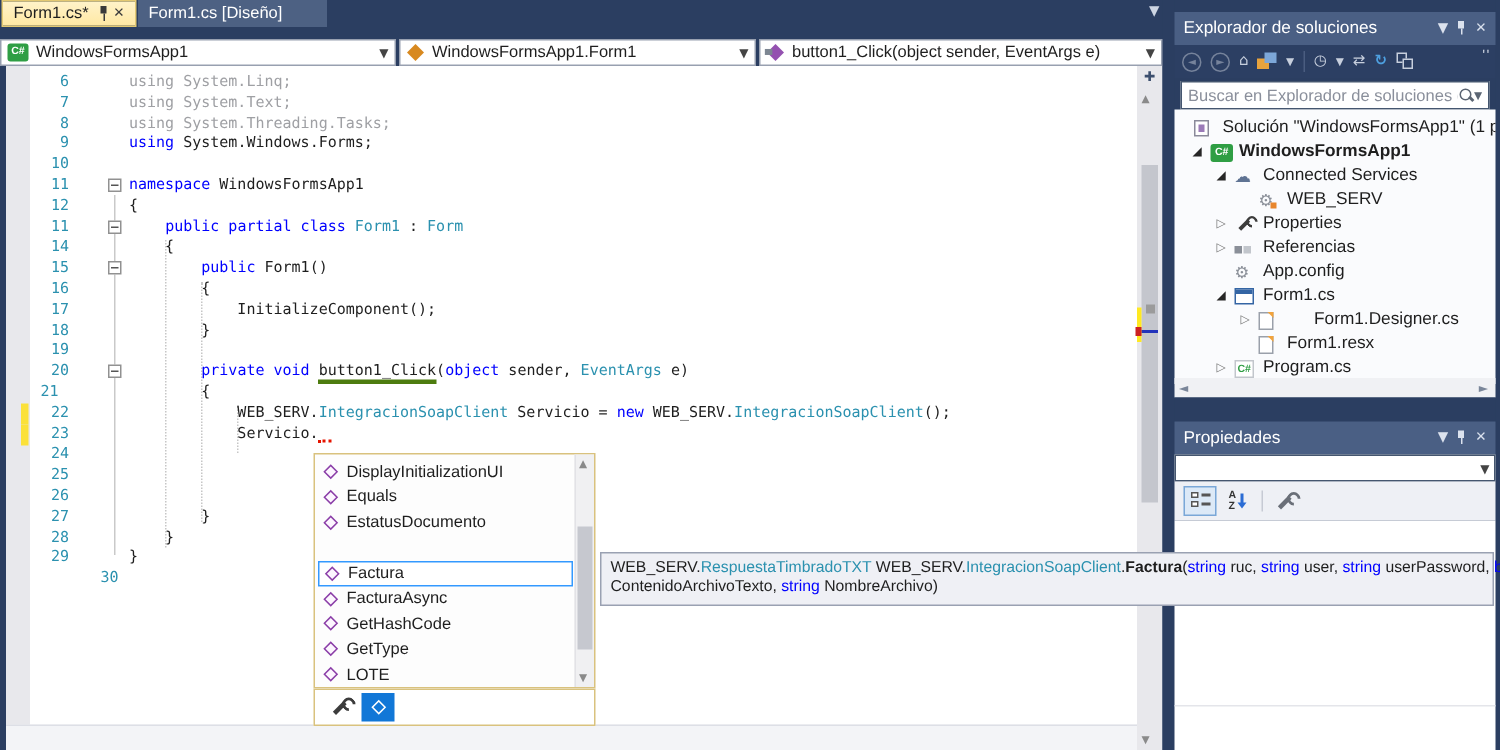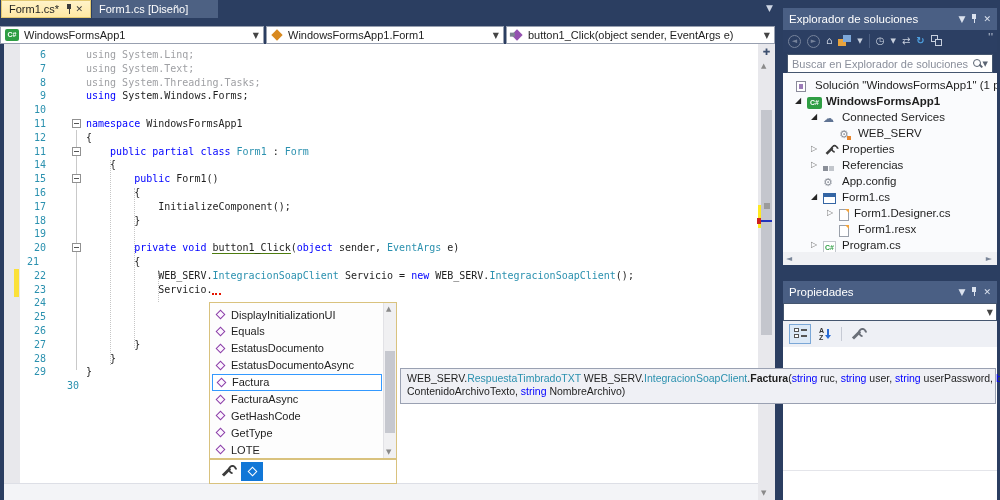--- a/index.html
+++ b/index.html
@@ -26,21 +26,21 @@
   .ic-classdia{width:8px;height:8px;background:#d8891f;transform:rotate(45deg);flex:none;margin:0 2px}
   .ic-methdia{width:8px;height:8px;background:#9451b0;transform:rotate(45deg);flex:none;margin:0 2px;position:relative}
   .ic-methdia i{position:absolute;left:-2px;top:5px;width:5px;height:4px;background:#7d8692;transform:rotate(-45deg)}
 
   
   .editor-bg{position:absolute;left:4px;top:44px;width:756px;height:456px;background:#fff}
   .left-margin{position:absolute;left:4px;top:44px;width:16px;height:456px;background:#e8e8ec}
   .linenum{position:absolute;left:20px;width:26px;text-align:right;font:10px/13.8px "DejaVu Sans Mono",monospace;color:#2b91af}
   .code-row{position:absolute;left:86px;white-space:pre;font:10px/13.8px "DejaVu Sans Mono",monospace}
   .tok-kw{color:#0000ff}.tok-plain{color:#1e1e1e}.tok-type{color:#2b91af}.tok-gray{color:#9fa0a4}
-  .tok-uline{color:#1e1e1e;border-bottom:1px solid #4d7c0f}.tok-bold{color:#1e1e1e;font-weight:bold}
+  .tok-uline{color:#1e1e1e;border-bottom:3px solid #4d7c0f}.tok-bold{color:#1e1e1e;font-weight:bold}
   .foldbox{position:absolute;left:72px;width:9px;height:9px;border:1px solid #919191;background:#fff}
   .foldbox::after{content:"";position:absolute;left:1px;right:1px;top:3px;height:1px;background:#555}
   .fold-vline{position:absolute;left:76px;top:130px;height:240px;border-left:1px solid #c9c9c9}
   .iguide{position:absolute;border-left:1px dotted #c6c6c6}
   .changebar{position:absolute;left:14px;width:5px;height:14px;background:#fbe13a}
   .squiggle{display:inline-block;width:9px;height:11px;border-bottom:2px dotted #e51400;vertical-align:text-bottom}
   .bottom-strip{position:absolute;left:4px;top:483px;width:754px;height:17px;background:#f3f4f7;border-top:1px solid #dddfe6}
 
   
   .vscroll{position:absolute;left:758px;top:44px;width:17px;height:456px;background:#e8e8ec}
@@ -269,24 +269,20 @@
           <span class="ci-label">DisplayInitializationUI</span>
         </div>
         <div class="ci" style="top: 36.8px;">
           <span class="ic-cube"></span>
           <span class="ci-label">EstatusDocumento</span>
         </div>
         <div class="ci" style="top: 19.9px;">
           <span class="ic-cube"></span>
           <span class="ci-label">Equals</span>
         </div>
-        <div class="ci" style="top: 53.7px;">
-          <span class="ic-cube"></span>
-          <span class="ci-label">EstatusDocumentoAsync</span>
-        </div>
         <div class="ci sel" style="top: 70.6px;">
           <span class="ic-cube"></span>
           <span class="ci-label">Factura</span>
         </div>
         <div class="ci" style="top: 87.5px;">
           <span class="ic-cube"></span>
           <span class="ci-label">FacturaAsync</span>
         </div>
         <div class="ci" style="top: 104.4px;">
           <span class="ic-cube"></span>
@@ -389,21 +385,21 @@
           <span class="tlabel" style="left: 59px;">App.config</span>
         </div>
         <div class="trow" style="top: 112px;">
           <span class="exp open" style="left: 28px;">◢</span>
           <span class="tic" style="left: 40px;"><span class="ic ic-form"></span></span>
           <span class="tlabel" style="left: 59px;">Form1.cs</span>
         </div>
         <div class="trow" style="top: 128px;">
           <span class="exp closed" style="left: 44px;">▷</span>
           <span class="tic" style="left: 56px;"><span class="ic ic-file"><i></i></span></span>
-          <span class="tlabel" style="left: 71px;">Form1.Designer.cs</span>
+          <span class="tlabel" style="left: 93px;">Form1.Designer.cs</span>
         </div>
         <div class="trow" style="top: 144px;">
           <span class="tic" style="left: 56px;"><span class="ic ic-file"><i></i></span></span>
           <span class="tlabel" style="left: 75px;">Form1.resx</span>
         </div>
         <div class="trow" style="top: 160px;">
           <span class="exp closed" style="left: 28px;">▷</span>
           <span class="tic" style="left: 40px;"><span class="ic ic-csfile">C#</span></span>
           <span class="tlabel" style="left: 59px;">Program.cs</span>
         </div>

